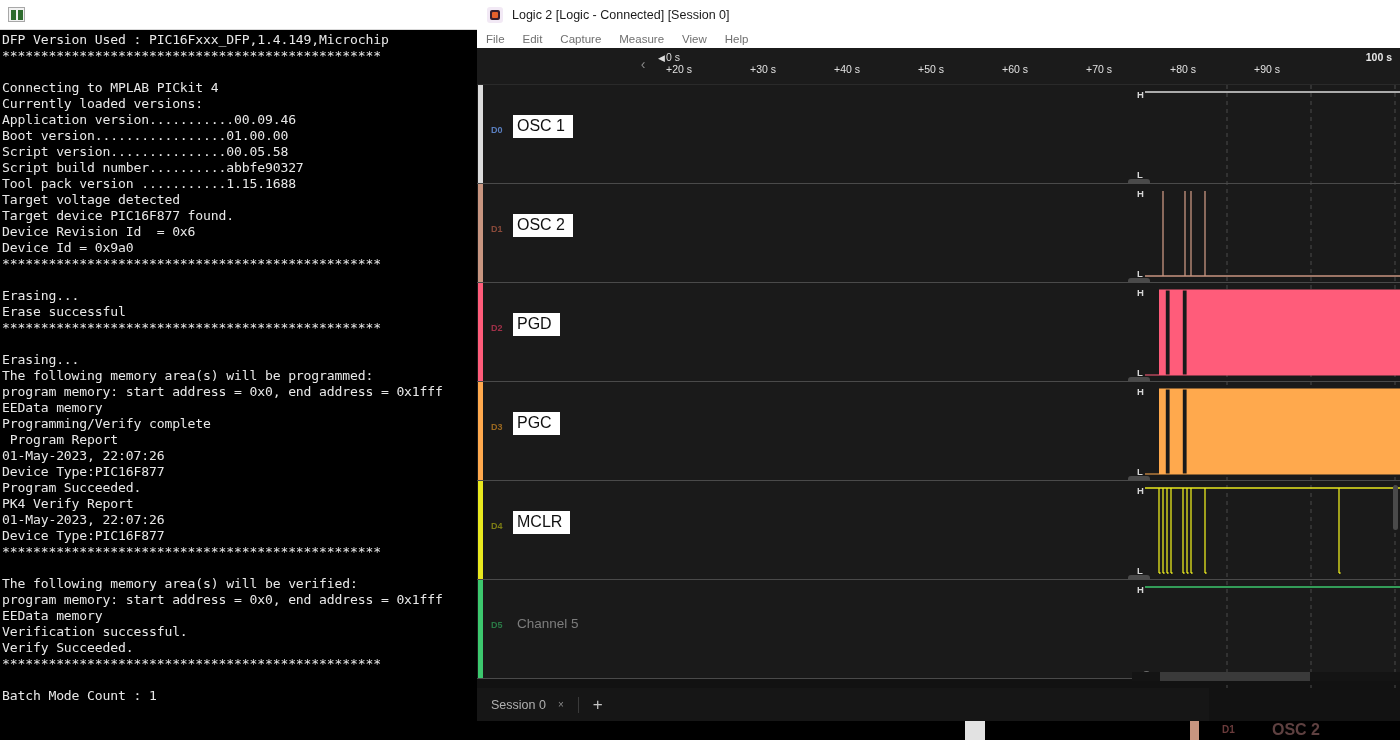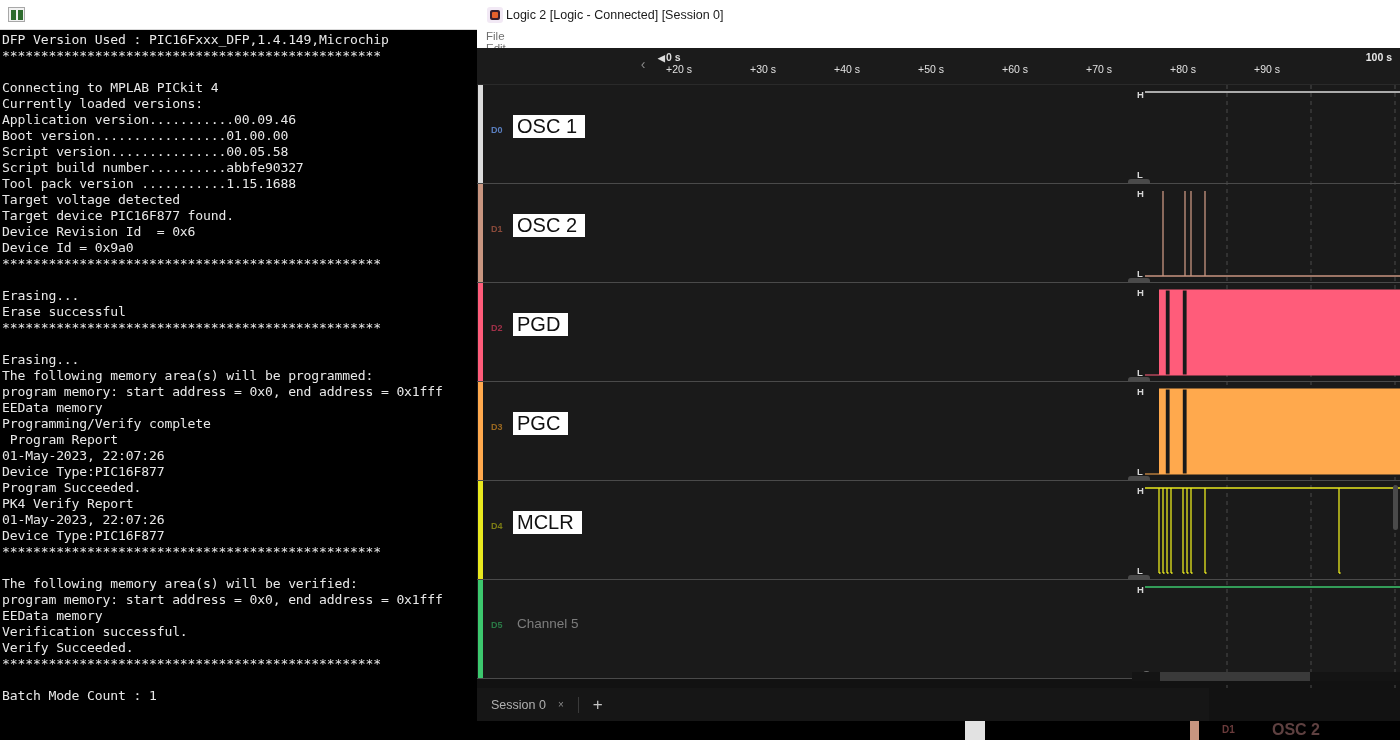--- a/index.html
+++ b/index.html
@@ -51,40 +51,40 @@
     position: absolute; right: 0; top: 30px; width: 0px; height: 710px;
   }
 
   
   #logic-window {
     position: absolute; left: 477px; top: 0; width: 923px; height: 740px;
     background: #121212;
   }
   #logic-titlebar {
     height: 30px; background: #ffffff; display: flex; align-items: center;
-    padding-left: 10px; gap: 3px;
+    padding-left: 10px; gap: 9px;
   }
   #logic-app-icon {
     width: 16px; height: 16px; border-radius: 3px;
     background: #f2e9f5; position: relative; flex: none;
     display: flex; align-items: center; justify-content: center;
   }
   #logic-app-icon .bug {
     width: 10px; height: 10px; border-radius: 2px;
     background: #3b1f2e; position: relative;
   }
   #logic-app-icon .bug::before {
     content:""; position:absolute; left:2px; top:2px; width:6px; height:6px;
     background:#e8602c; border-radius:1px;
   }
   #logic-title-text { font-size: 12.5px; color: #1a1a1a; white-space: nowrap; }
 
   #logic-menubar {
-    height: 18px; background: #ffffff; display: flex; 
-    padding-left: 9px; gap: 0px; flex-direction: column;
+    height: 18px; background: #ffffff; display: flex; align-items: center;
+    padding-left: 9px; gap: 0px;
   }
   #logic-menubar .menu-item {
     font-size: 11.5px; color: #6f6f6f; padding: 0 12px 0 0; margin-right: 6px;
     cursor: default; white-space: nowrap;
   }
   #logic-menubar .menu-item:first-child { padding-left: 0; }
 
   
   #logic-main {
     position: absolute; left: 0; top: 48px; width: 923px; height: 640px;
@@ -93,21 +93,21 @@
   #ruler {
     position: absolute; left: 0; top: 0; width: 923px; height: 37px;
     background: #1b1b1b; border-bottom: 1px solid #2a2a2a;
   }
   #ruler-collapse {
     position: absolute; left: 160px; top: 8px; width: 12px; height: 16px;
     color: #8a8a8a; font-size: 14px; line-height: 16px; text-align: center;
   }
   #ruler .zero-label {
     position: absolute; left: 181px; top: 3px; font-size: 10.5px;
-    color: #dcdcdc; font-weight: bold; white-space: nowrap;
+    color: #dcdcdc; font-weight: normal; white-space: nowrap;
   }
   #ruler .zero-label .caret { color:#dcdcdc; margin-right:1px; font-size:9px; }
   #ruler .end-label {
     position: absolute; right: 8px; top: 3px; font-size: 10.5px;
     color: #e8e8e8; font-weight: bold; white-space: nowrap;
   }
   #ruler .tick-label {
     position: absolute; top: 15px; font-size: 10.5px;
     color: #e0e0e0; font-weight: normal; white-space: nowrap;
   }
@@ -121,21 +121,21 @@
     background: #1a1a1a;
   }
   .channel .color-bar {
     position: absolute; left: 1px; top: 0; width: 5px; height: 100%;
   }
   .channel .chan-id {
     position: absolute; left: 14px; top: 40px; font-size: 9px; font-weight: bold;
   }
   .channel .chan-name {
     position: absolute; left: 36px; top: 30px;
-    background: #ffffff; color: #111; font-size: 20px; padding: 1px 8px 2px 4px;
+    background: #ffffff; color: #111; font-size: 16px; padding: 1px 8px 2px 4px;
     white-space: nowrap; line-height: 20px;
   }
   .channel .chan-name.unnamed {
     background: transparent; color: #7d7d7d; font-size: 13.5px; top: 33px; left: 38px;
     padding: 1px 2px;
   }
   .channel .handle {
     position: absolute; right: 250px; bottom: -5px; width: 22px; height: 9px;
     background: #4a4a4a; border-radius: 3px;
   }

